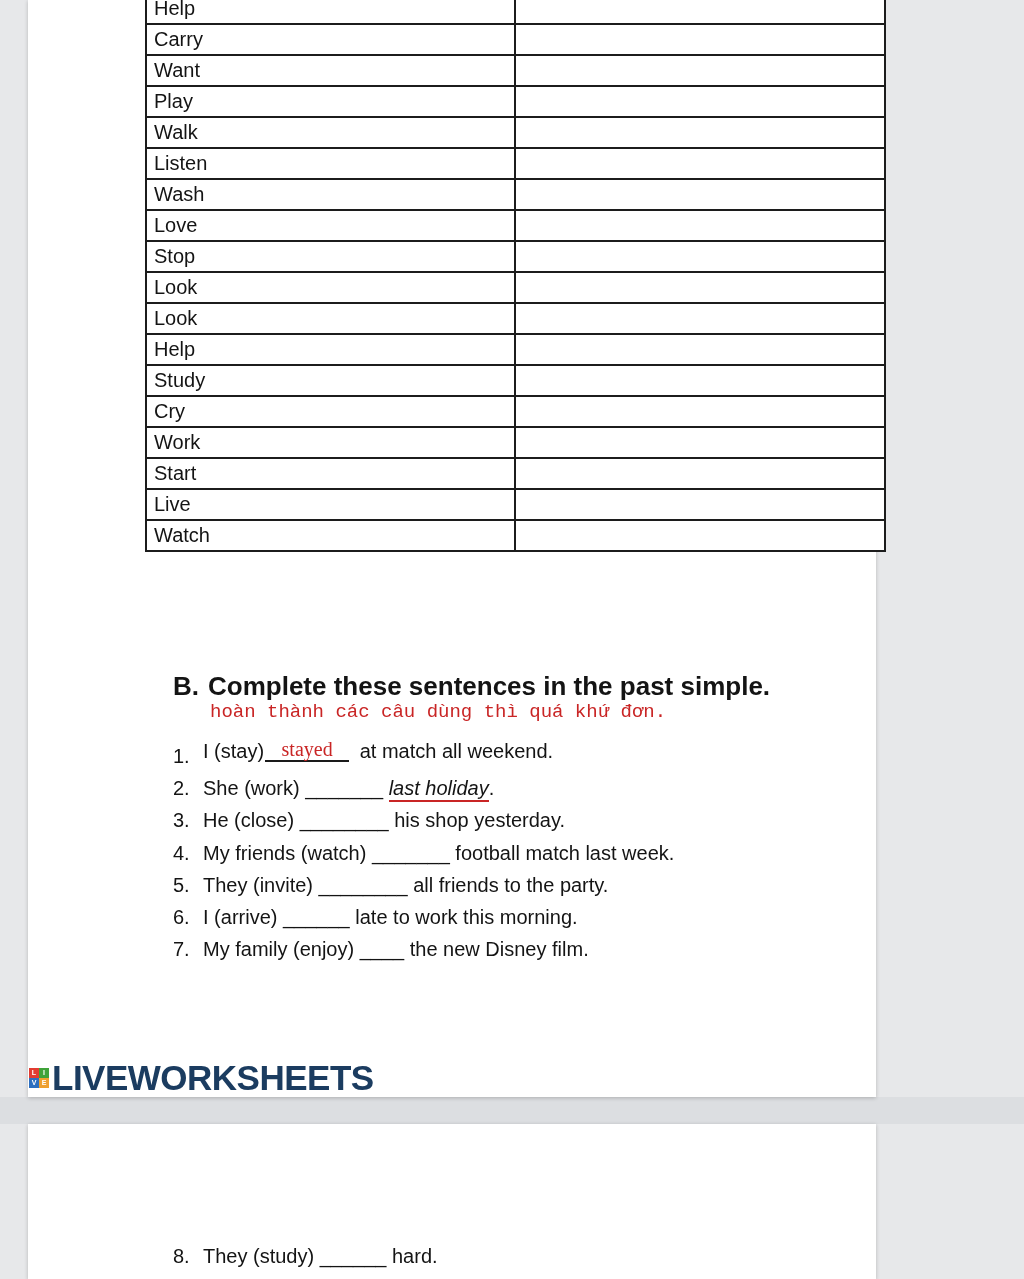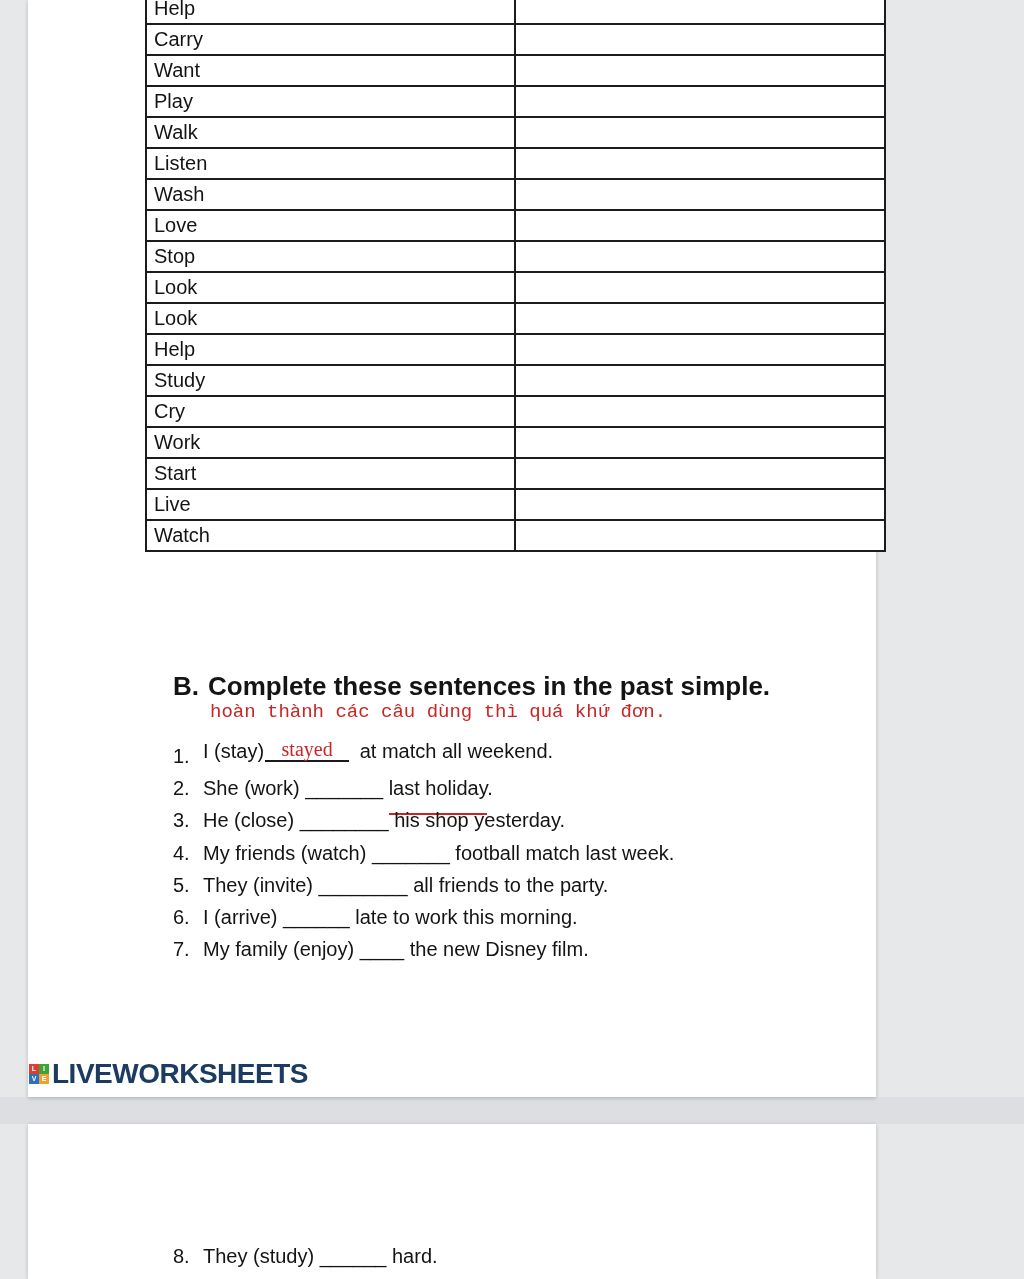--- a/index.html
+++ b/index.html
@@ -90,21 +90,22 @@
     color: var(--red, #c92525);
     font-family: "Liberation Serif", serif;
     border-bottom: 2px solid #1a1a1a;
     line-height: 22px;
     margin: 0 5px 8px 1px;
     position: relative;
     top: -2px;
   }
   .seg-redline {
     border-bottom: 2px solid var(--red, #c92525);
-    padding-bottom: 14px;
+    padding-bottom: 1px;
+    font-style: italic;
   }
 
   
   .brand {
     position: absolute;
     left: 1px; top: 1058px;
     display: flex;
     align-items: center;
     gap: 3px;
     cursor: pointer;
@@ -118,21 +119,21 @@
   .icon-cell {
     width: 10px; height: 10px;
     color: #ffffff;
     font-size: 7px;
     font-weight: bold;
     line-height: 10px;
     text-align: center;
     overflow: hidden;
   }
   .brand-text {
-    font-size: 28px;
+    font-size: 35px;
     font-weight: bold;
     letter-spacing: -0.5px;
     color: var(--brand-navy, #1b3c60);
   }
 </style>
 </head>
 <body>
 
 <div class="page-gap"></div>
 

